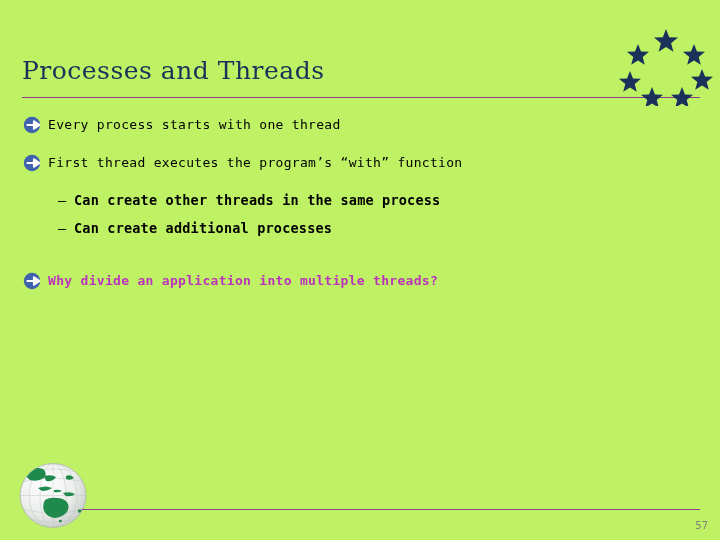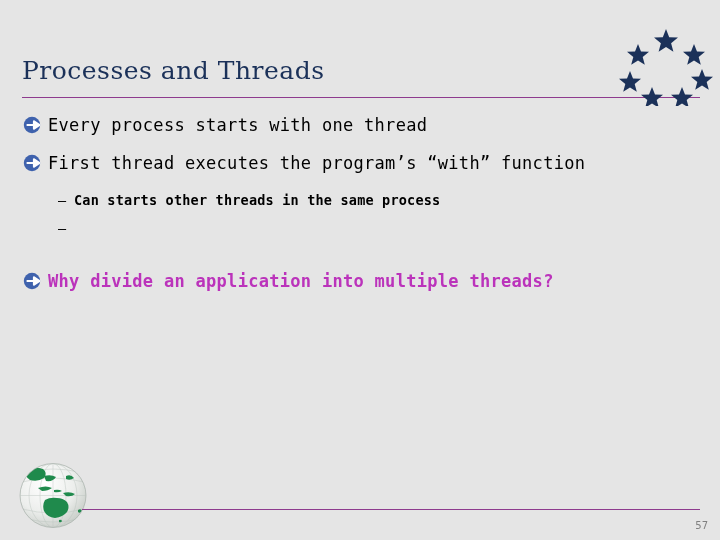--- a/index.html
+++ b/index.html
@@ -4,21 +4,21 @@
 <style>
   html, body {
     margin: 0;
     padding: 0;
     background: #ffffff;
   }
   #slide {
     position: relative;
     width: 720px;
     height: 540px;
-    background: #e5e5e5;
+    background: #bef264;
     overflow: hidden;
     font-family: "DejaVu Sans Mono", monospace;
   }
 
   
   #slide-title {
     position: absolute;
     left: 22px;
     top: 56px;
     font-family: "DejaVu Serif", serif;
@@ -53,21 +53,21 @@
     position: absolute;
     left: 0;
     top: 112px;
     width: 720px;
   }
   .lvl1 {
     position: relative;
     padding-left: 48px;
     min-height: 32px;
     margin-bottom: 6px;
-    font-size: 17px;
+    font-size: 13px;
     line-height: 26px;
     color: #000000;
     white-space: nowrap;
     letter-spacing: 0.3px;
   }
   .lvl1 .bullet {
     position: absolute;
     left: 22px;
     top: 3px;
     width: 20px;
@@ -170,25 +170,26 @@
         <svg width="20" height="20" viewBox="0 0 20 20" xmlns="http://www.w3.org/2000/svg">
           <circle cx="10" cy="10" r="8.2" fill="#3f62ad"></circle>
           <path d="M4.6 10 L12 10 M12 10 L12 6.4 L17.2 10 L12 13.6 Z" fill="#ffffff" stroke="#ffffff" stroke-width="2.2" stroke-linejoin="round"></path>
         </svg>
       </span>
       <span>First thread executes the program’s “with” function</span>
     </div>
 
     <div class="lvl2">
       <span class="dash">–</span>
-      <span>Can starts other threads in the same process</span>
+      <span>Can create other threads in the same process</span>
     </div>
 
     <div class="lvl2">
       <span class="dash">–</span>
+      <span>Can create additional processes</span>
     </div>
 
     <div class="lvl1 accent spacer-top">
       <span class="bullet">
         <svg width="20" height="20" viewBox="0 0 20 20" xmlns="http://www.w3.org/2000/svg">
           <circle cx="10" cy="10" r="8.2" fill="#3f62ad"></circle>
           <path d="M4.6 10 L12 10 M12 10 L12 6.4 L17.2 10 L12 13.6 Z" fill="#ffffff" stroke="#ffffff" stroke-width="2.2" stroke-linejoin="round"></path>
         </svg>
       </span>
       <span>Why divide an application into multiple threads?</span>

